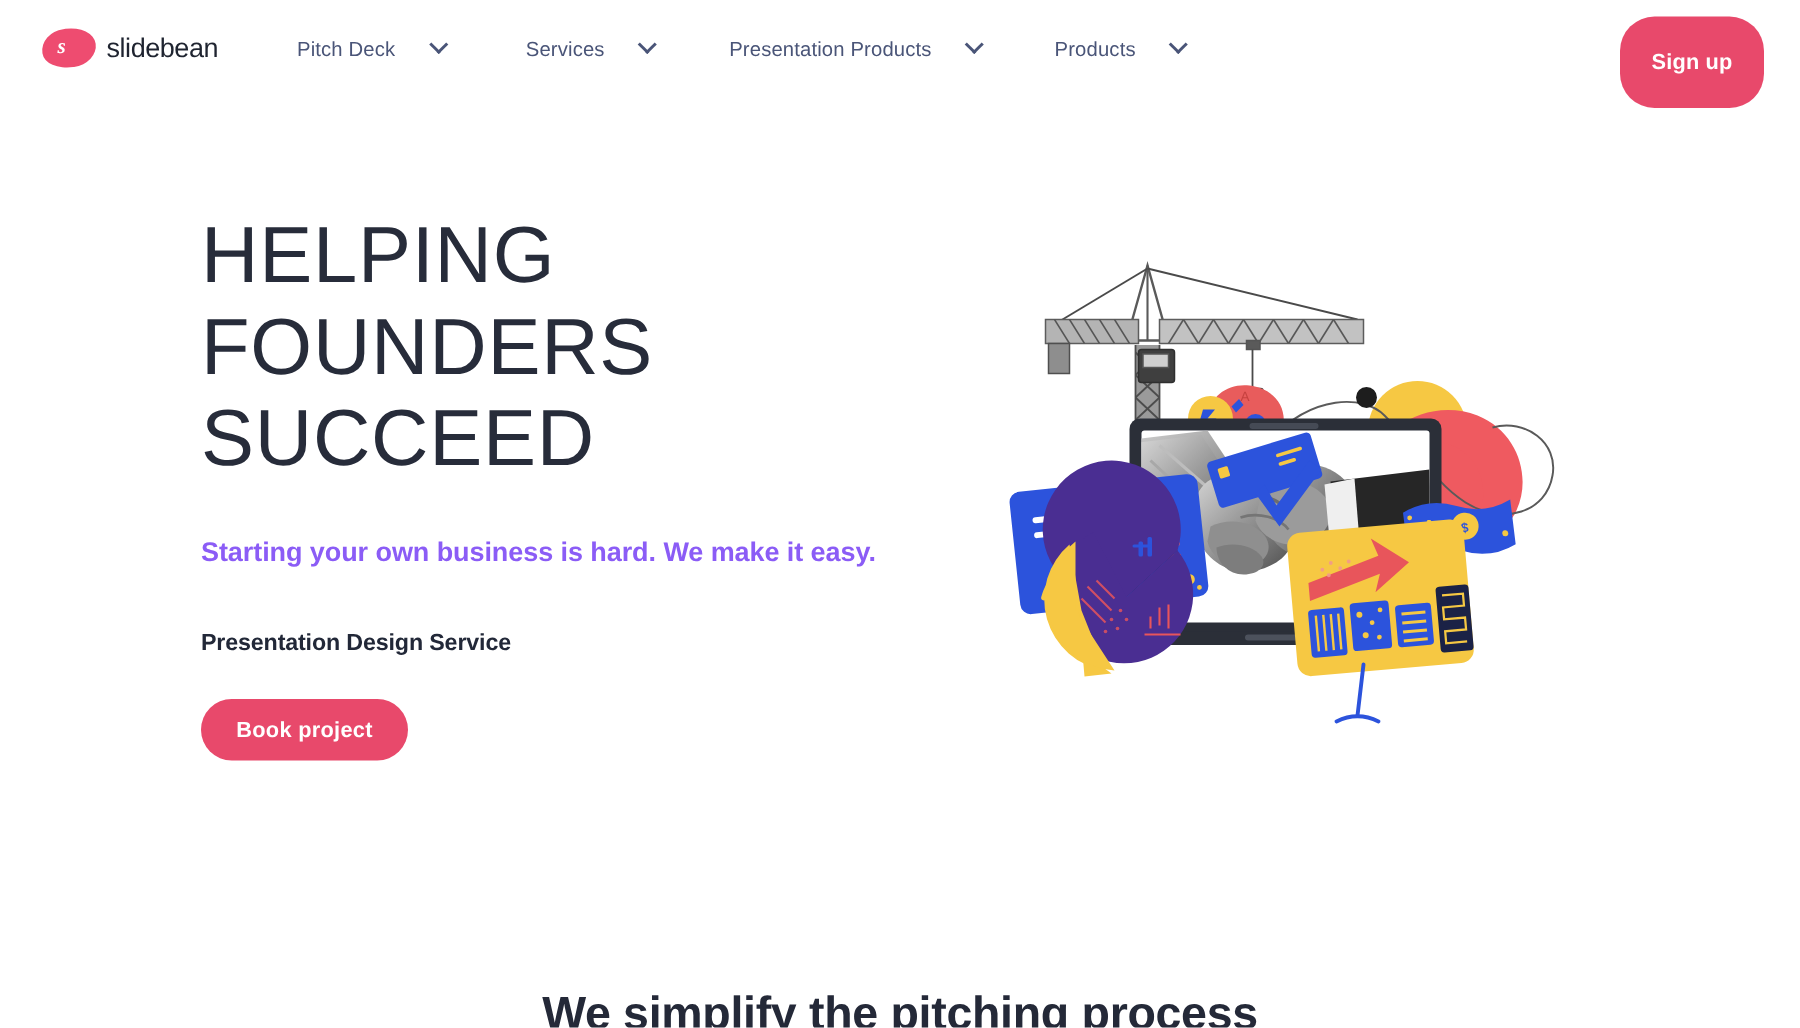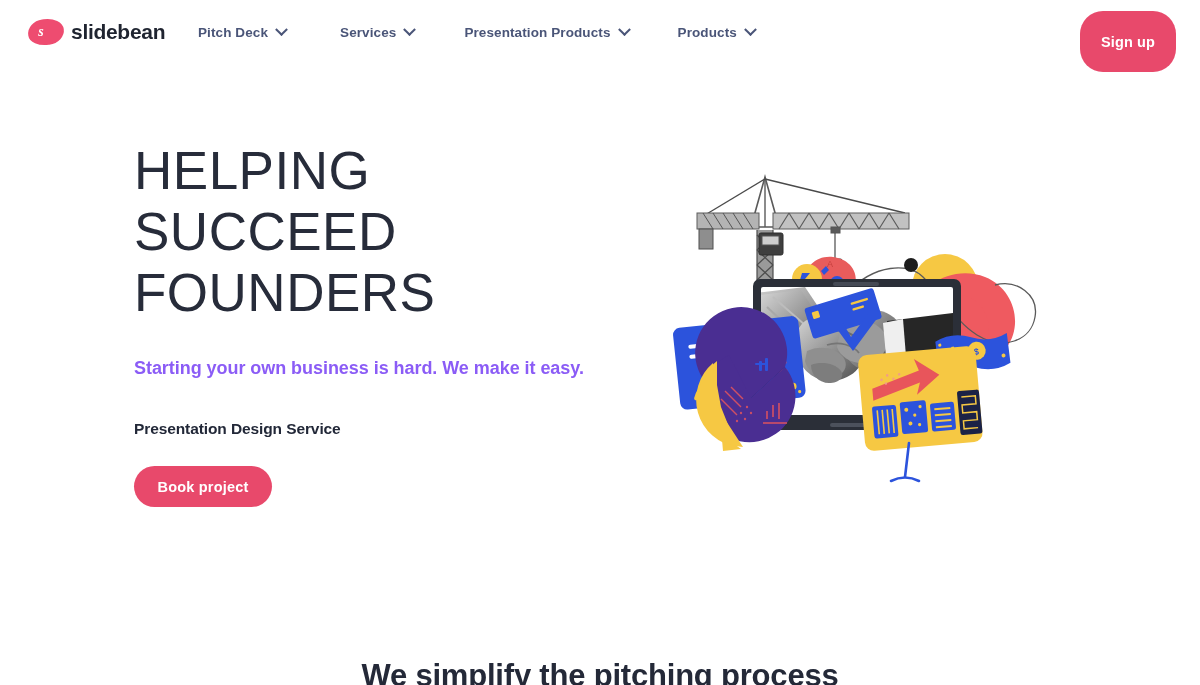--- a/index.html
+++ b/index.html
@@ -33,31 +33,31 @@
     transform:rotate(-8deg);
   }
   .brand-mark .letter{
     position:absolute; left:0; top:0; width:26px; height:26px;
     display:flex; align-items:center; justify-content:center;
     color:#ffffff; font-size:14px; font-weight:700;
     font-family:"Liberation Serif", serif; font-style:italic;
     line-height:1;
   }
   .brand-name{
-    font-size:21px; color:#1f2430; letter-spacing:-0.3px;
-    font-weight:700;
+    font-size:18px; color:#1f2430; letter-spacing:-0.3px;
+    font-weight:400;
   }
 
   .nav{
     position:absolute; left:198px; top:0; height:65px;
     display:flex; align-items:center;
   }
   .nav-item{
-    display:flex; align-items:center; gap:9px;
-    font-size:13.5px; font-weight:700; color:#4a5578;
+    display:flex; align-items:center; gap:24px;
+    font-size:13.5px; font-weight:400; color:#4a5578;
     cursor:pointer; letter-spacing:0.1px;
     white-space:nowrap;
     text-align:right;
   }
   .nav-gap-1{ margin-right:54px; }
   .nav-gap-2{ margin-right:50px; }
   .nav-gap-3{ margin-right:49px; }
   .chev{
     display:inline-block; width:9px; height:9px;
     border-right:2px solid #4a5578; border-bottom:2px solid #4a5578;
@@ -166,22 +166,22 @@
     </div>
 
     <div class="auth">
       <div class="btn-signup">Sign up</div>
     </div>
   </div>
 
   <div class="hero-left">
     <div class="headline">
       <div>HELPING</div>
+      <div>FOUNDERS</div>
       <div>SUCCEED</div>
-      <div>FOUNDERS</div>
     </div>
 
     <div class="subhead">Starting your own business is hard. We make it easy.</div>
 
     <div class="cta-row">
       <div class="cta-col">
         <span class="cta-label">Presentation Design Service</span>
         <button class="cta-btn cta-pink">Book project</button>
       </div>
     </div>

